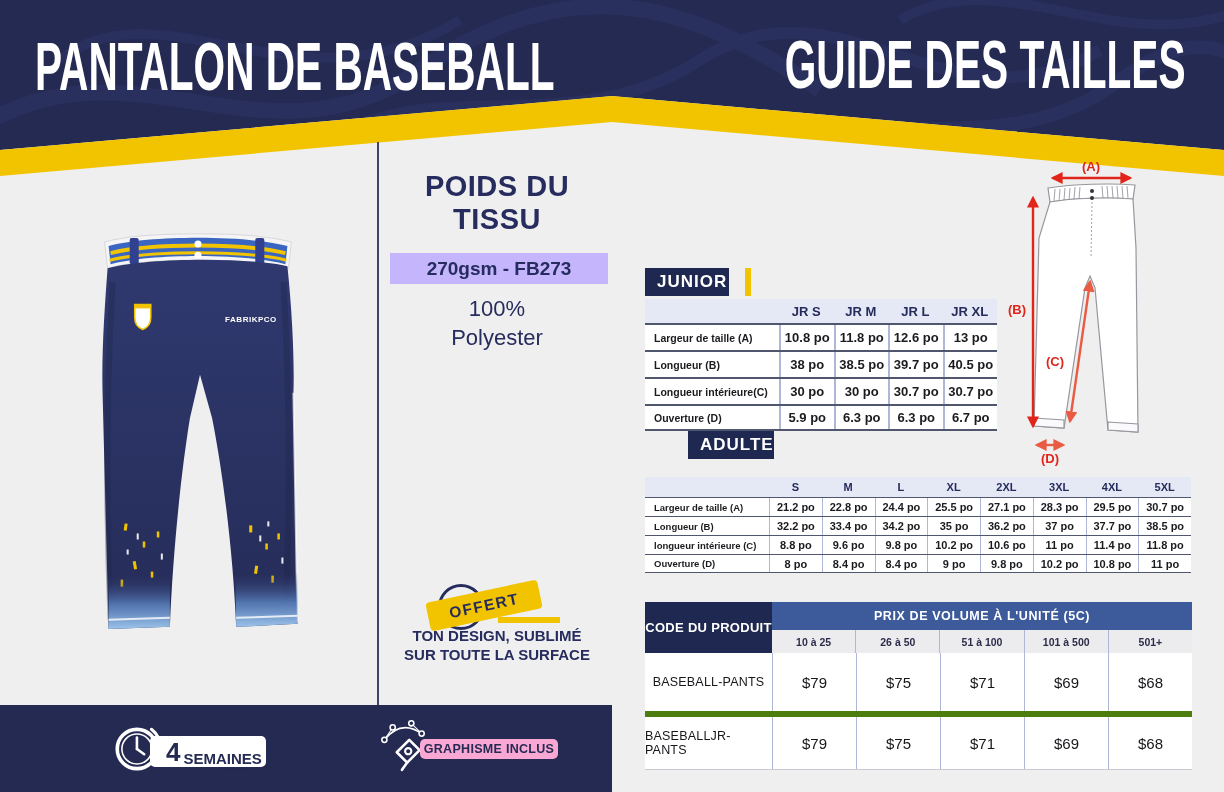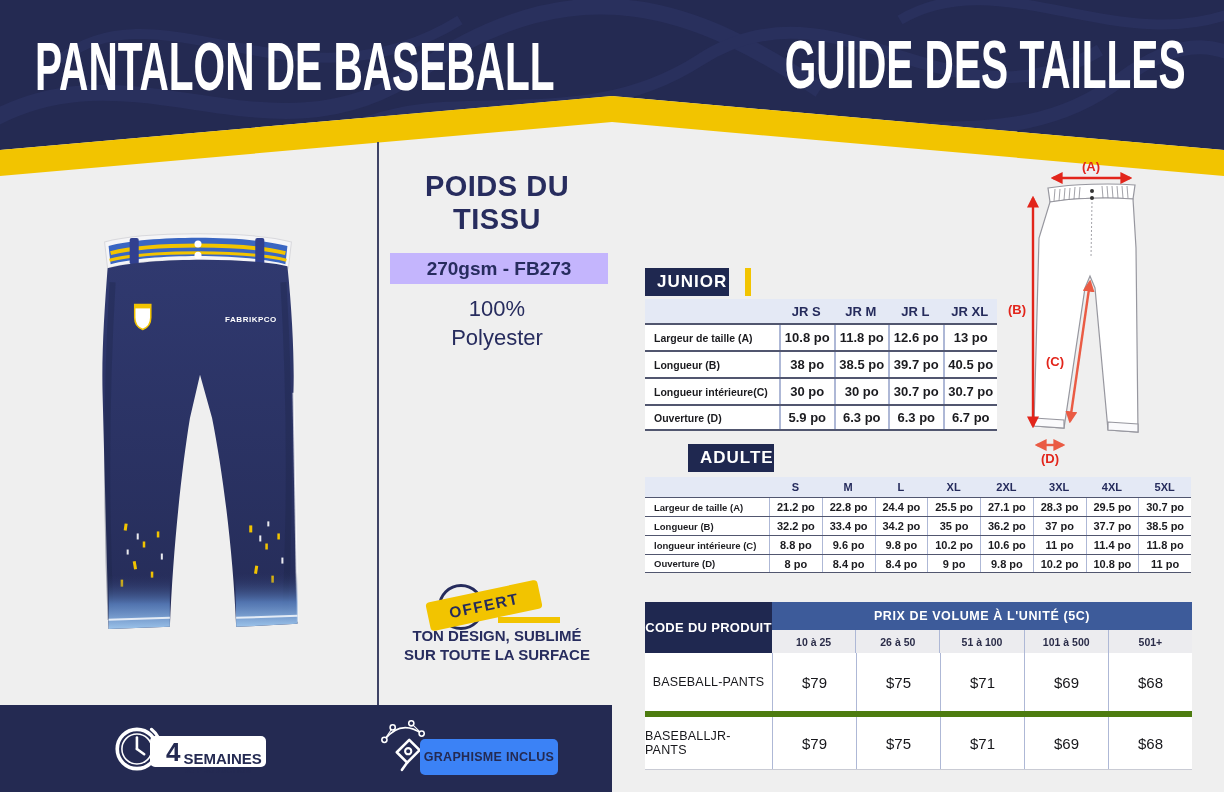--- a/index.html
+++ b/index.html
@@ -20,21 +20,21 @@
   .weight-badge{left:390px;top:253px;width:218px;height:31px;background:#c4b5fd;color:#272C5E;font-size:19px;font-weight:bold;display:flex;align-items:center;justify-content:center;}
   .composition{left:380px;top:295px;width:234px;text-align:center;font-size:22px;color:#272C5E;line-height:1.3;font-weight:500;}
   .offer-circle{left:438px;top:584px;width:46px;height:46px;border:3px solid #252B5C;border-radius:50%;}
   .offer-tag{left:427px;top:591px;width:114px;height:29px;background:#F2C400;border-radius:4px;transform:rotate(-12deg);display:flex;align-items:center;justify-content:center;font-size:15.5px;font-weight:bold;color:#252B5C;letter-spacing:1.5px;}
   .offer-tail{left:498px;top:617px;width:62px;height:6px;background:#F2C400;}
   .offer-caption{left:380px;top:627px;width:234px;text-align:center;font-size:15px;font-weight:bold;color:#272C5E;line-height:1.25;}
 
   
   .tag{position:absolute;display:flex;height:28px;gap:14px;}
   .junior-tag{left:645px;top:268px;width:106px;}
-  .adulte-tag{left:645px;top:444px;width:112px;padding-left:43px;}
+  .adulte-tag{left:645px;top:431px;width:112px;padding-left:43px;}
   .tag-text{flex:1;background:#1F2850;color:#fff;font-weight:bold;font-size:17px;letter-spacing:1px;display:flex;align-items:center;padding-left:12px;}
   .tag-accent{width:6px;background:#F2C400;margin-left:2px;}
 
   
   .size-table{position:absolute;}
   .st-head{display:flex;background:#E4E9F5;}
   .st-row{display:flex;background:#fff;}
   .st-label{display:flex;align-items:center;padding-left:9px;font-weight:bold;color:#1B1B1F;}
   .st-cell{flex:1;display:flex;align-items:center;justify-content:center;font-weight:bold;color:#1B1B1F;}
   .st-colhead{color:#252B5C;}
@@ -72,21 +72,21 @@
   .pt-rowlabel{width:127px;display:flex;align-items:center;justify-content:center;font-size:12.5px;color:#17171B;letter-spacing:.2px;}
   .pt-price{flex:1;display:flex;align-items:center;justify-content:center;font-size:15px;color:#17171B;border-left:1px solid #AEB8D6;}
 
   
   .footer{position:absolute;left:0;top:705px;width:612px;height:87px;background:#242A52;}
   .prod-pill{position:absolute;left:150px;top:31px;width:116px;height:31px;background:#fff;border-radius:5px;display:flex;align-items:center;padding-left:16px;}
   .prod-num{font-size:26px;font-weight:bold;color:#242A52;margin-right:3px;line-height:1;}
   .prod-lines{display:flex;flex-direction:column;line-height:1;}
   .prod-l1{font-size:15px;font-weight:bold;color:#242A52;margin-top:22px;}
   .prod-l2{font-size:7.5px;font-weight:bold;color:#242A52;letter-spacing:.4px;margin-top:1px;}
-  .graph-pill{position:absolute;left:420px;top:34px;width:138px;height:36px;background:#3b82f6;border-radius:5px;display:flex;align-items:center;justify-content:center;font-size:12.5px;font-weight:bold;color:#242A52;letter-spacing:.3px;}
+  .graph-pill{position:absolute;left:420px;top:34px;width:138px;height:20px;background:#f9a8d4;border-radius:5px;display:flex;align-items:center;justify-content:center;font-size:12.5px;font-weight:bold;color:#242A52;letter-spacing:.3px;}
   .icon-abs{position:absolute;}
 </style>
 </head>
 <body>
 
 <div class="page">
 
   <svg class="hdr-svg" width="1224" height="185" viewBox="0 0 1224 185">
     <defs>
       <clipPath id="hdrClip">

